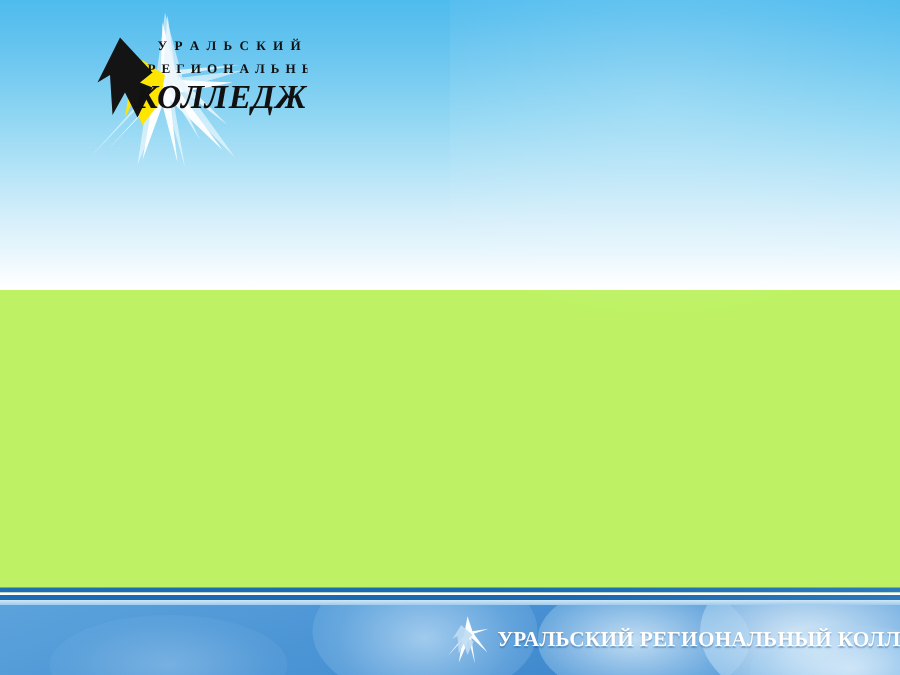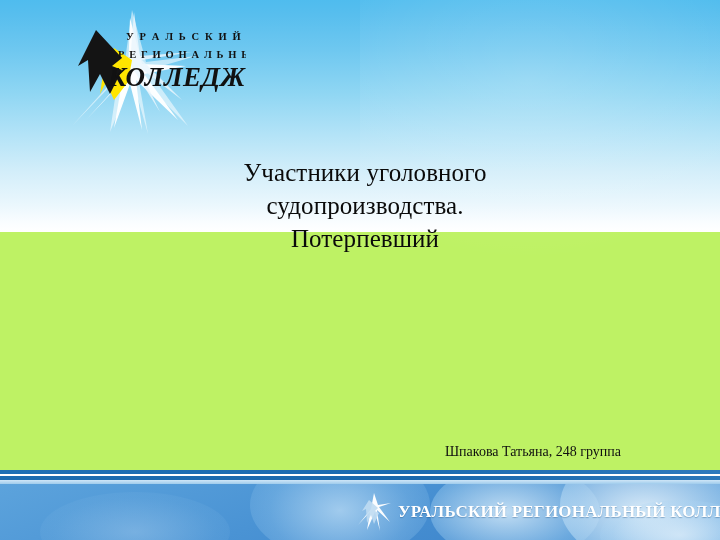--- a/index.html
+++ b/index.html
@@ -184,27 +184,21 @@
       <path d="M58 40 L76 52 L72 74 L58 92 L50 74 L44 86 L48 60 Z" fill="#FFE500"></path>
 
       <path d="M40 22 L66 50 L56 58 L66 62 L54 86 L44 66 L34 84 L32 52 L22 58 Z" fill="#141414"></path>
 
       <text x="70" y="32" font-family="Liberation Serif, DejaVu Serif, serif" font-size="10.5" font-weight="bold" letter-spacing="1.6" fill="#111111">У Р А Л Ь С К И Й</text>
       <text x="62" y="50" font-family="Liberation Serif, DejaVu Serif, serif" font-size="10.5" font-weight="bold" letter-spacing="1.1" fill="#111111">Р Е Г И О Н А Л Ь Н Ы Й</text>
       <text x="52" y="78" font-family="Liberation Serif, DejaVu Serif, serif" font-size="27" font-weight="bold" font-style="italic" letter-spacing="0.5" fill="#111111">КОЛЛЕДЖ</text>
     </svg>
   </div>
 
-  <div class="title-box">
-    <div class="title-line">Участники уголовного</div>
-    <div class="title-line">судопроизводства.</div>
-    <div class="title-line">Потерпевший</div>
-  </div>
-
-  <div class="author">Шпакова Татьяна, 248 группа</div>
+
 
   <div class="rule-a"></div>
   <div class="rule-gap"></div>
   <div class="rule-b"></div>
   <div class="rule-fade"></div>
 
   <div class="footer">
     <div class="fcloud fcloud-5"></div>
     <div class="fcloud fcloud-1"></div>
     <div class="fcloud fcloud-2"></div>

